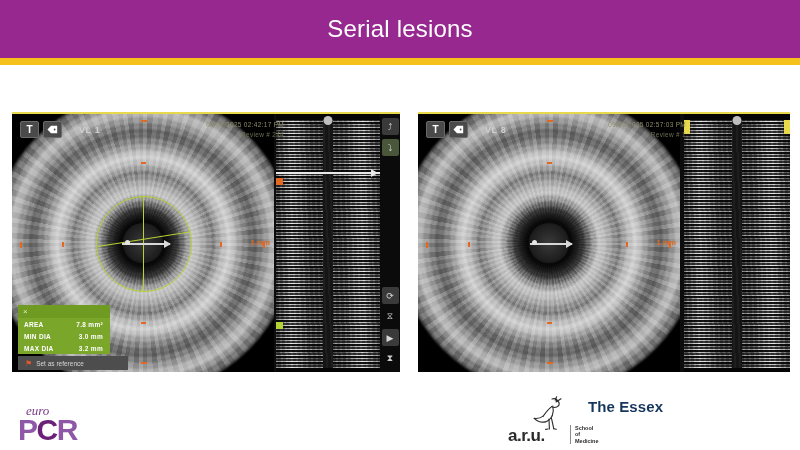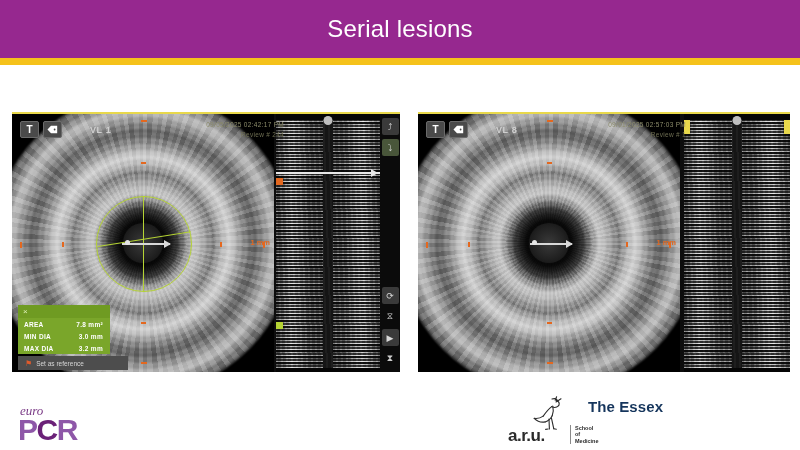--- a/index.html
+++ b/index.html
@@ -179,21 +179,21 @@
     justify-content: center;
     color: #ffffff;
     font-size: 10px;
     font-weight: bold;
   }
   .vl-label {
     color: #cfcfcf;
     font-size: 9px;
     font-weight: bold;
     letter-spacing: 0.6px;
-    margin-left: 24px;
+    margin-left: 13px;
   }
 
   .panel-meta {
     position: absolute;
     right: 0; top: 6px;
     text-align: right;
     color: #8c8c6a;
     font-size: 6.5px;
     line-height: 10px;
     z-index: 8;
@@ -372,21 +372,21 @@
     left: 18px; top: 404px;
     color: #6d2b7a;
     line-height: 1;
   }
   .lg-euro {
     font-family: "Liberation Serif", serif;
     font-style: italic;
     font-size: 13px;
     color: #7a3a86;
     display: block;
-    margin-left: 2px;
+    margin-left: 8px;
   }
   .lg-pcr {
     font-size: 30px;
     font-weight: bold;
     letter-spacing: -1.5px;
     display: block;
     margin-top: -2px;
   }
   .lg-pcr .c-violet { color: #8e57a8; }
   .lg-pcr .c-deep   { color: #6b2178; }

